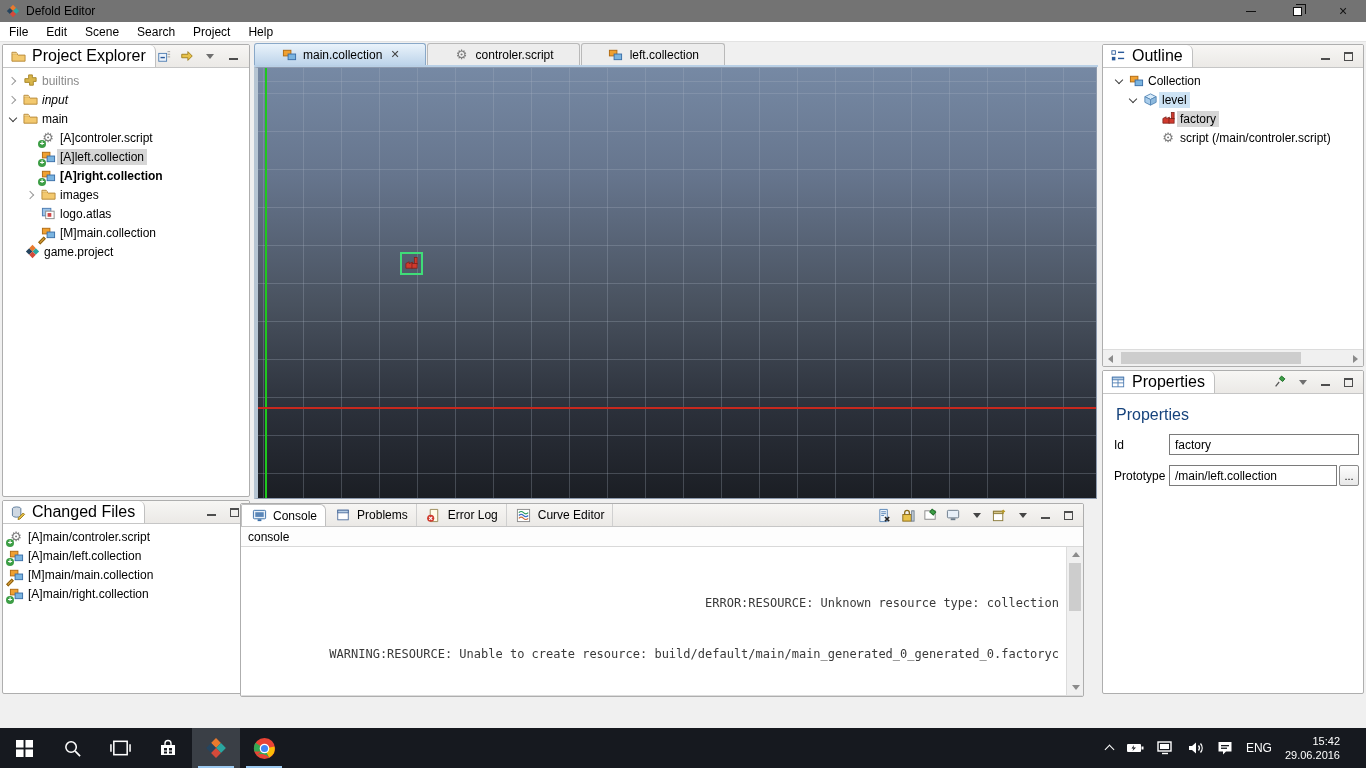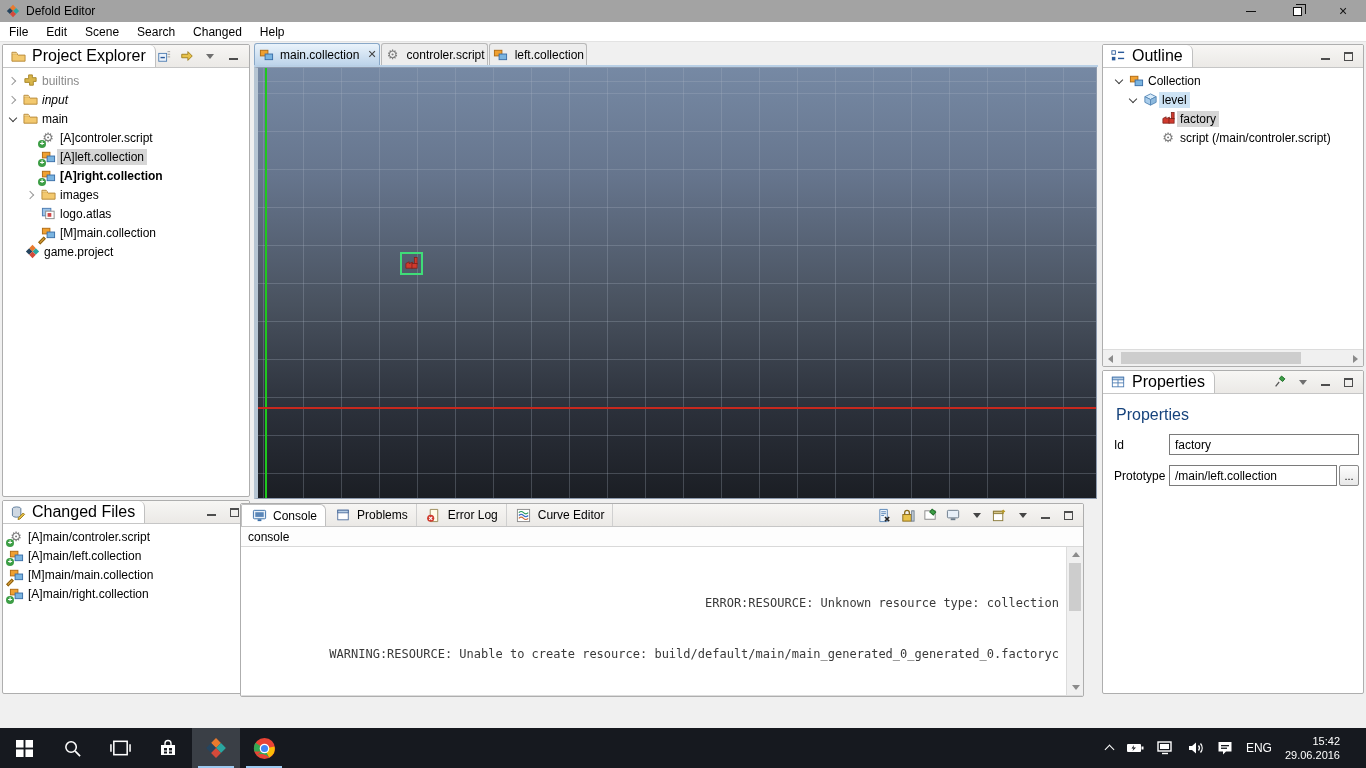--- a/index.html
+++ b/index.html
@@ -1,21 +1,21 @@
 <!DOCTYPE html>
 <html><head>
 <meta charset="utf-8">
 <style>
   *{margin:0;padding:0;box-sizing:border-box;}
   html,body{width:1366px;height:768px;overflow:hidden;}
   body{font-family:"Liberation Sans",sans-serif;font-size:12px;color:#000;background:#f0f0f0;}
   .screen{position:relative;width:1366px;height:768px;background:#f0f0f0;}
 
   
-  .titlebar{position:absolute;left:0;top:0;width:1366px;height:22px;background:#a3a3a3;display:flex;align-items:center;}
+  .titlebar{position:absolute;left:0;top:0;width:1366px;height:22px;background:#737373;display:flex;align-items:center;}
   .appicon{width:14px;height:14px;margin:0 6px 0 6px;}
   .apptitle{font-size:12px;}
   .wctrls{margin-left:auto;display:flex;height:22px;}
   .wbtn{width:46px;height:22px;display:flex;align-items:center;justify-content:center;color:#111;}
   .glyph-min{width:10px;border-top:1px solid #111;}
   .glyph-restore{position:relative;width:9px;height:9px;border:1px solid #111;background:#fff;}
   .glyph-restore::before{content:"";position:absolute;left:2px;top:-4px;width:9px;height:9px;border:1px solid #111;border-left:none;border-bottom:none;}
   .glyph-close{font-size:14px;line-height:14px;}
   .menubar{position:absolute;left:0;top:22px;width:1366px;height:20px;background:#fff;display:flex;align-items:center;border-bottom:1px solid #e3e3e3;}
   .menuitem{padding:0 9px;height:20px;display:flex;align-items:center;}
@@ -43,21 +43,21 @@
   .chev.d::before{content:"";width:5px;height:5px;border-right:1.6px solid #3f3f3f;border-bottom:1.6px solid #3f3f3f;transform:rotate(45deg);margin-top:-2px;}
   .ico{width:18px;min-width:18px;height:16px;position:relative;display:flex;align-items:center;justify-content:center;}
   .ico svg{display:block;}
   .gearchar{font-size:13px;line-height:14px;color:#7c7c7c;}
   .badge-plus{position:absolute;left:-1px;bottom:-2px;width:8px;height:8px;border-radius:50%;background:#3d9e46;color:#fff;font-size:8px;line-height:8px;font-weight:bold;text-align:center;}
   .badge-plus::after{content:"+";}
   .badge-pencil{position:absolute;left:-1px;bottom:-1px;width:8px;height:3px;background:#e2a33c;border:0.5px solid #8a6010;transform:rotate(-45deg);}
 
   
   .etabs{position:absolute;left:254px;top:44px;width:844px;height:23px;display:flex;align-items:flex-end;border-bottom:2px solid #b9d0e6;}
-  .etab{height:22px;display:flex;align-items:center;gap:5px;padding:0 2px;border:1px solid #b9b9b9;border-bottom:none;border-top-left-radius:3px;border-top-right-radius:3px;background:#ededed;margin-right:1px;}
+  .etab{height:22px;display:flex;align-items:center;gap:5px;padding:0 25px;border:1px solid #b9b9b9;border-bottom:none;border-top-left-radius:3px;border-top-right-radius:3px;background:#ededed;margin-right:1px;}
   .etab.active{background:linear-gradient(#eaf3fb,#bdd4ea);border-color:#89a8c8;}
   .eclose{font-size:11px;color:#444;margin-left:3px;}
   .canvas{position:absolute;left:254px;top:67px;width:843px;height:432px;border:1px solid #8d9aae;border-left:4px solid #b6c5d3;overflow:hidden;
     background-image:
       repeating-linear-gradient(to right, rgba(170,180,195,0.28) 0 1px, transparent 1px 38px),
       repeating-linear-gradient(to bottom, rgba(170,180,195,0.28) 0 1px, transparent 1px 38px),
       linear-gradient(180deg,#7689a4 0%,#66758d 25%,#49525f 55%,#2b303a 80%,#1b1e24 100%);
     background-position:7px 25px,7px 25px,0 0;}
   .axis-v{position:absolute;left:7px;top:0;width:2px;height:100%;background:#1ec81e;}
   .axis-h{position:absolute;left:0;top:339px;width:100%;height:2px;background:#c8281e;}
@@ -126,21 +126,21 @@
           <span class="glyph-close">×</span>
         </div>
     </div>
   </div>
 
   <div class="menubar">
     <span class="menuitem">File</span>
     <span class="menuitem">Edit</span>
     <span class="menuitem">Scene</span>
     <span class="menuitem">Search</span>
-    <span class="menuitem">Changed</span>
+    <span class="menuitem">Project</span>
     <span class="menuitem">Help</span>
   </div>
 
   <div class="panel" style="left:2px;top:44px;width:248px;height:453px;">
     <div class="phead">
       <div class="vtab">
         <span class="ico">
           <svg viewBox="0 0 16 16" width="15" height="15">
               <path d="M1 5h5l1.5 1.5H15V13H1z" fill="#f3c96f" stroke="#b8893a"></path>
               <path d="M1 5V3.5h4.5L7 5" fill="#f8df9d" stroke="#b8893a"></path>

